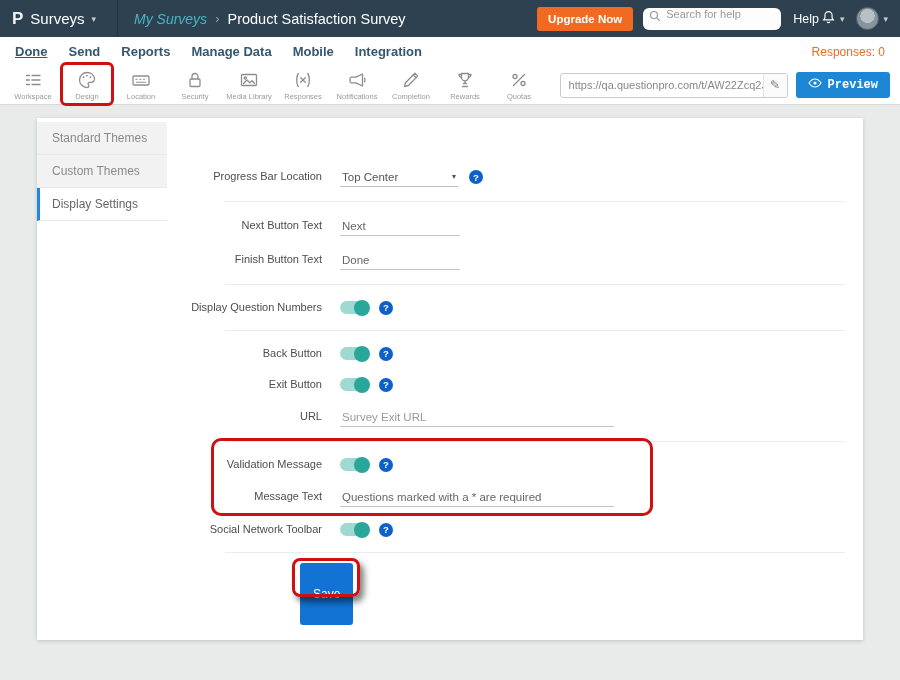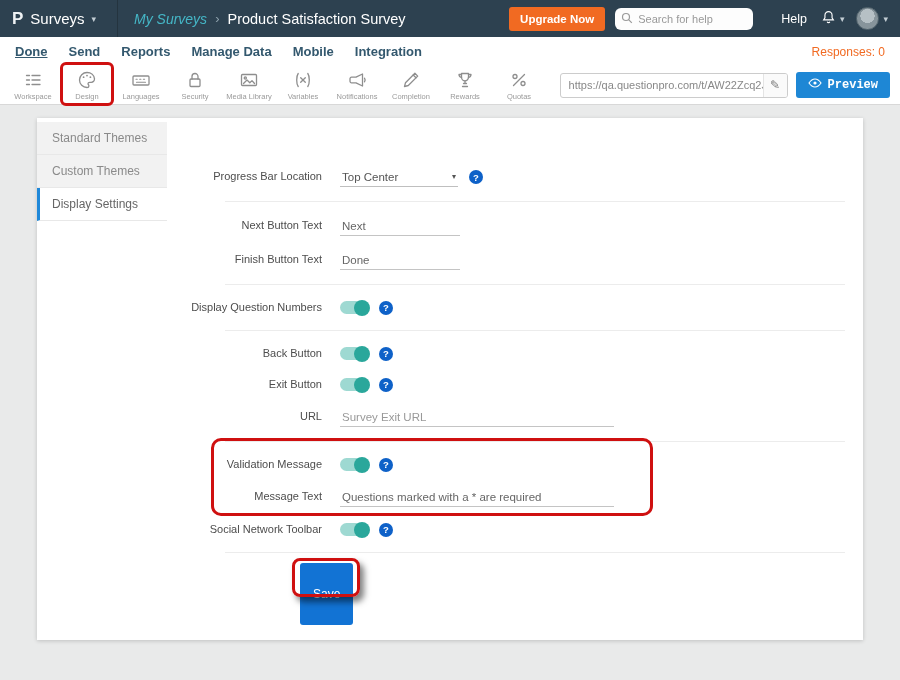--- a/index.html
+++ b/index.html
@@ -21,25 +21,25 @@
   .caret { font-size:9px; color:#c3ced4; }
   .crumb { display:flex; align-items:center; gap:8px; margin-left:16px; }
   .crumb-parent { color:#45b6c6; font-size:14px; cursor:pointer;font-style:italic; }
   .crumb-sep { color:#8fa2ad; font-size:13px; }
   .crumb-title { font-size:14.5px; }
   .spacer { flex:1; }
   .upgrade { background:#f16a22; border:none; color:#fff; font-weight:bold;
     font-size:11.5px; padding:6px 11px; border-radius:3px; margin-right:10px;
     font-family:inherit; cursor:pointer; }
   .searchbox { background:#fdfdfd; border-radius:6px; height:22px; width:138px;
-    display:flex; align-items:center; padding:0 6px; gap:5px; margin-right:28px; }
+    display:flex; align-items:flex-start; padding:0 6px; gap:5px; margin-right:12px; }
   .searchbox input { border:none; outline:none; flex:1; font-size:11px; color:#444;
     background:transparent; font-family:inherit; min-width:0; }
   .searchbox input::placeholder { color:#999; }
-  .help-link { font-size:12.5px; margin-right:14px; cursor:pointer; }
+  .help-link { font-size:12.5px; margin-right:2px; cursor:pointer; }
   .bell-wrap, .avatar-wrap { display:flex; align-items:center; gap:4px; margin-right:12px; cursor:pointer; }
   .avatar { width:23px; height:23px; border-radius:50%;
     background: radial-gradient(circle at 50% 38%, #b6c0c5 0 42%, #87949b 43% 100%);
     border:1px solid #55666f; }
   
   .navbar { position:absolute; top:37px; left:0; right:0; height:29px; background:#fff;
     display:flex; align-items:center; padding:0 15px; gap:21px; }
   .nav-item { font-size:13px; font-weight:bold; color:#33586e; cursor:pointer; text-decoration:none; }
   .nav-item.active { text-decoration:underline; }
   .responses { color:#f16a22; font-size:12px; cursor:pointer; }
@@ -170,21 +170,21 @@
       </span>
       <span class="tool-label">Design</span>
     </div>
     <div class="tool">
       <span class="tool-icon">
         <svg width="22" height="22" viewBox="0 0 22 22" fill="none" stroke="#8e8e8e" stroke-width="1.3" stroke-linecap="round">
             <rect x="3" y="7" width="16" height="9" rx="1"></rect>
             <path d="M6 10.2h1.2M9.7 10.2h1.2M13.4 10.2h1.2M6.5 13.3h9" stroke-width="1.1"></path>
           </svg>
       </span>
-      <span class="tool-label">Languages</span>
+      <span class="tool-label">Location</span>
     </div>
     <div class="tool">
       <span class="tool-icon">
         <svg width="22" height="22" viewBox="0 0 22 22" fill="none" stroke="#8e8e8e" stroke-width="1.3" stroke-linecap="round">
             <rect x="6" y="10" width="10" height="7.5" rx="1"></rect>
             <path d="M8 10V7.5a3 3 0 016 0V10"></path>
           </svg>
       </span>
       <span class="tool-label">Security</span>
     </div>
@@ -197,21 +197,21 @@
           </svg>
       </span>
       <span class="tool-label">Media Library</span>
     </div>
     <div class="tool">
       <span class="tool-icon">
         <svg width="22" height="22" viewBox="0 0 22 22" fill="none" stroke="#8e8e8e" stroke-width="1.3" stroke-linecap="round">
             <path d="M6.2 4.5C4.2 7.2 4.2 14.8 6.2 17.5M15.8 4.5c2 2.7 2 10.3 0 13M8.7 8.7l4.6 4.6M13.3 8.7l-4.6 4.6"></path>
           </svg>
       </span>
-      <span class="tool-label">Variables</span>
+      <span class="tool-label">Responses</span>
     </div>
     <div class="tool">
       <span class="tool-icon">
         <svg width="22" height="22" viewBox="0 0 22 22" fill="none" stroke="#8e8e8e" stroke-width="1.3" stroke-linecap="round" stroke-linejoin="round">
             <path d="M16.5 5v12l-6.5-3.2H5.5A1.5 1.5 0 014 12.3V9.7a1.5 1.5 0 011.5-1.5H10L16.5 5z"></path>
             <path d="M18.5 9.2a3.2 3.2 0 010 3.6"></path>
           </svg>
       </span>
       <span class="tool-label">Notifications</span>
     </div>

